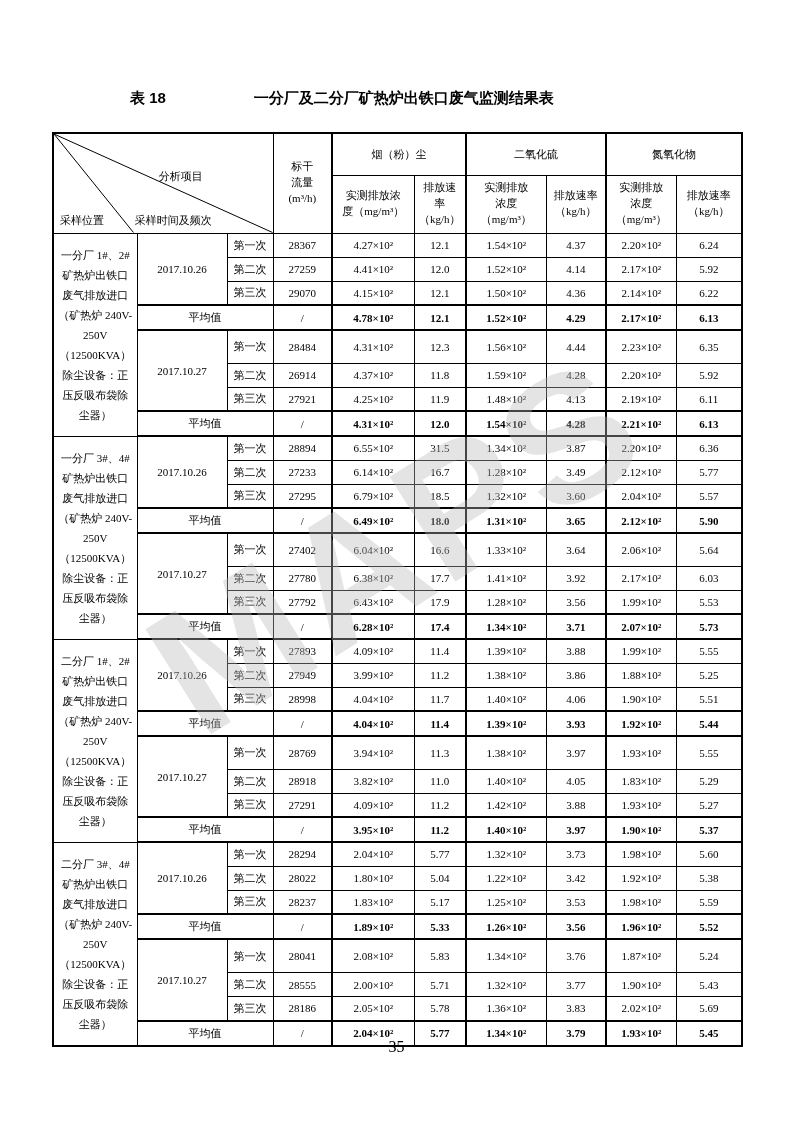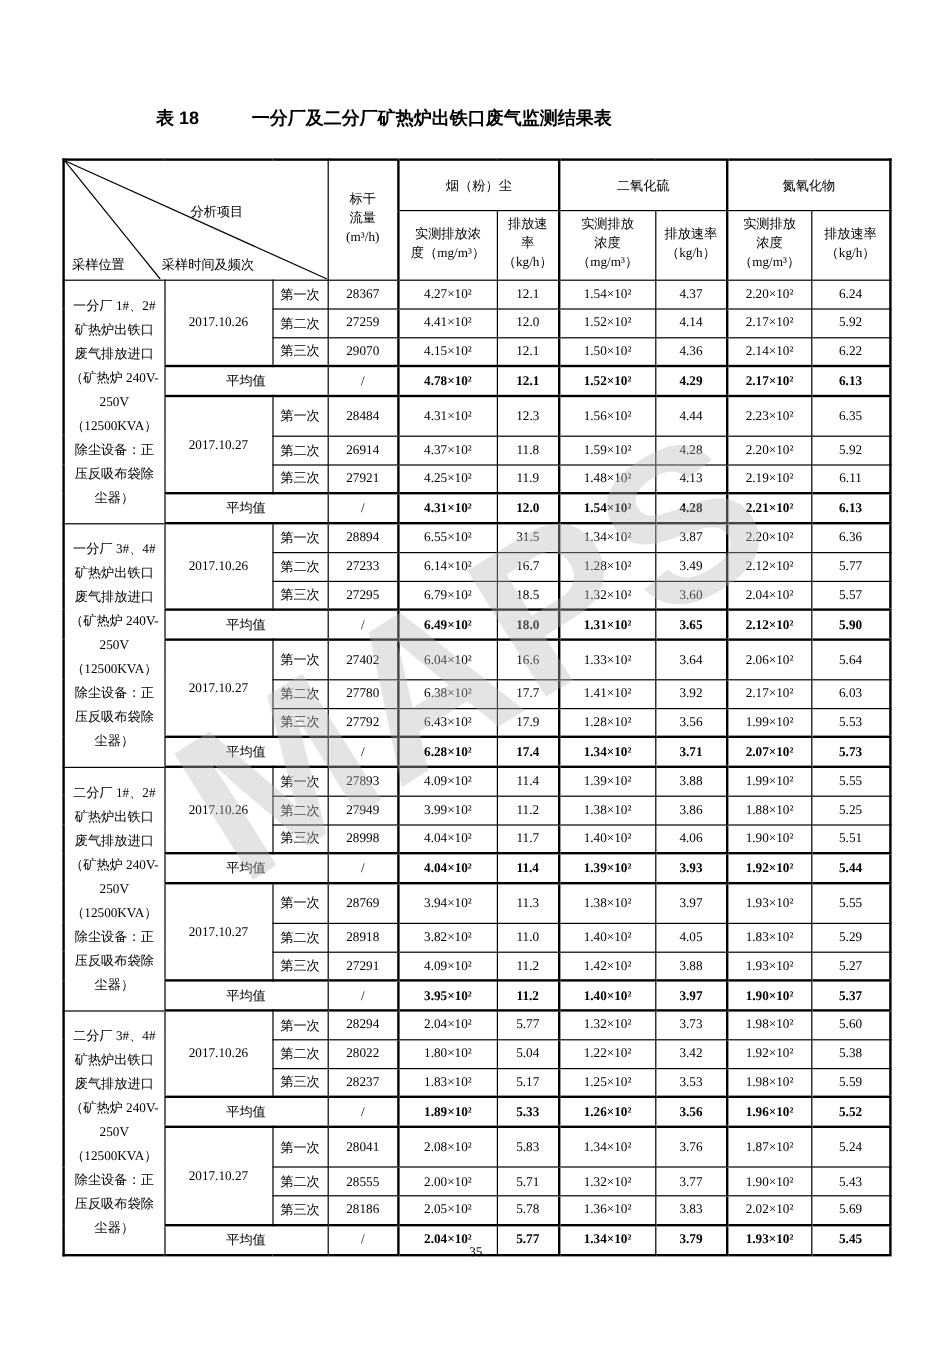--- a/index.html
+++ b/index.html
@@ -1,21 +1,21 @@
 <!DOCTYPE html>
 <html><head>
 <meta charset="utf-8">
 <style>
   html,body { margin:0; padding:0; background:#fff; }
   .page {
     position:relative; width:793px; height:1122px; background:#fff;
     font-family:"Liberation Serif","DejaVu Serif",serif; color:#000; overflow:hidden;
   }
   .title-row {
-    position:absolute; top:89px; left:130px; display:flex; gap:44px;
+    position:absolute; top:89px; left:130px; display:flex; gap:88px;
     font-family:"Liberation Sans","DejaVu Sans",sans-serif;
     font-weight:bold; font-size:15px; white-space:nowrap;
   }
   .watermark {
     position:absolute; left:100px; top:390px; width:590px; height:310px;
     display:flex; align-items:center; justify-content:center;
     transform:rotate(-32deg);
     font-family:"Liberation Sans","DejaVu Sans",sans-serif;
     font-weight:bold; font-size:180px; letter-spacing:4px;
     color:#b9b9b9; opacity:0.38; z-index:5; pointer-events:none;
@@ -39,21 +39,21 @@
   td.bold { font-weight:bold; }
   td.loc { font-size:11px; line-height:20px; padding:11px 3px; }
   th.corner { position:relative; padding:16px; }
   .corner svg { position:absolute; left:0; top:0; width:100%; height:100%; }
   .corner .lab { position:absolute; font-size:11px; white-space:nowrap; }
   .corner .lab-project { left:58%; top:36%; transform:translateX(-50%); }
   .corner .lab-location { left:6px; bottom:5px; }
   .corner .lab-time { left:37%; bottom:5px; }
   .pageno {
     position:absolute; top:1038px; left:0; width:100%; text-align:center;
-    font-size:11px;
+    font-size:16px;
   }
 </style>
 </head>
 <body>
 
 <div class="page">
 
   <div class="watermark">MAPS</div>
 
   <div class="title-row">

